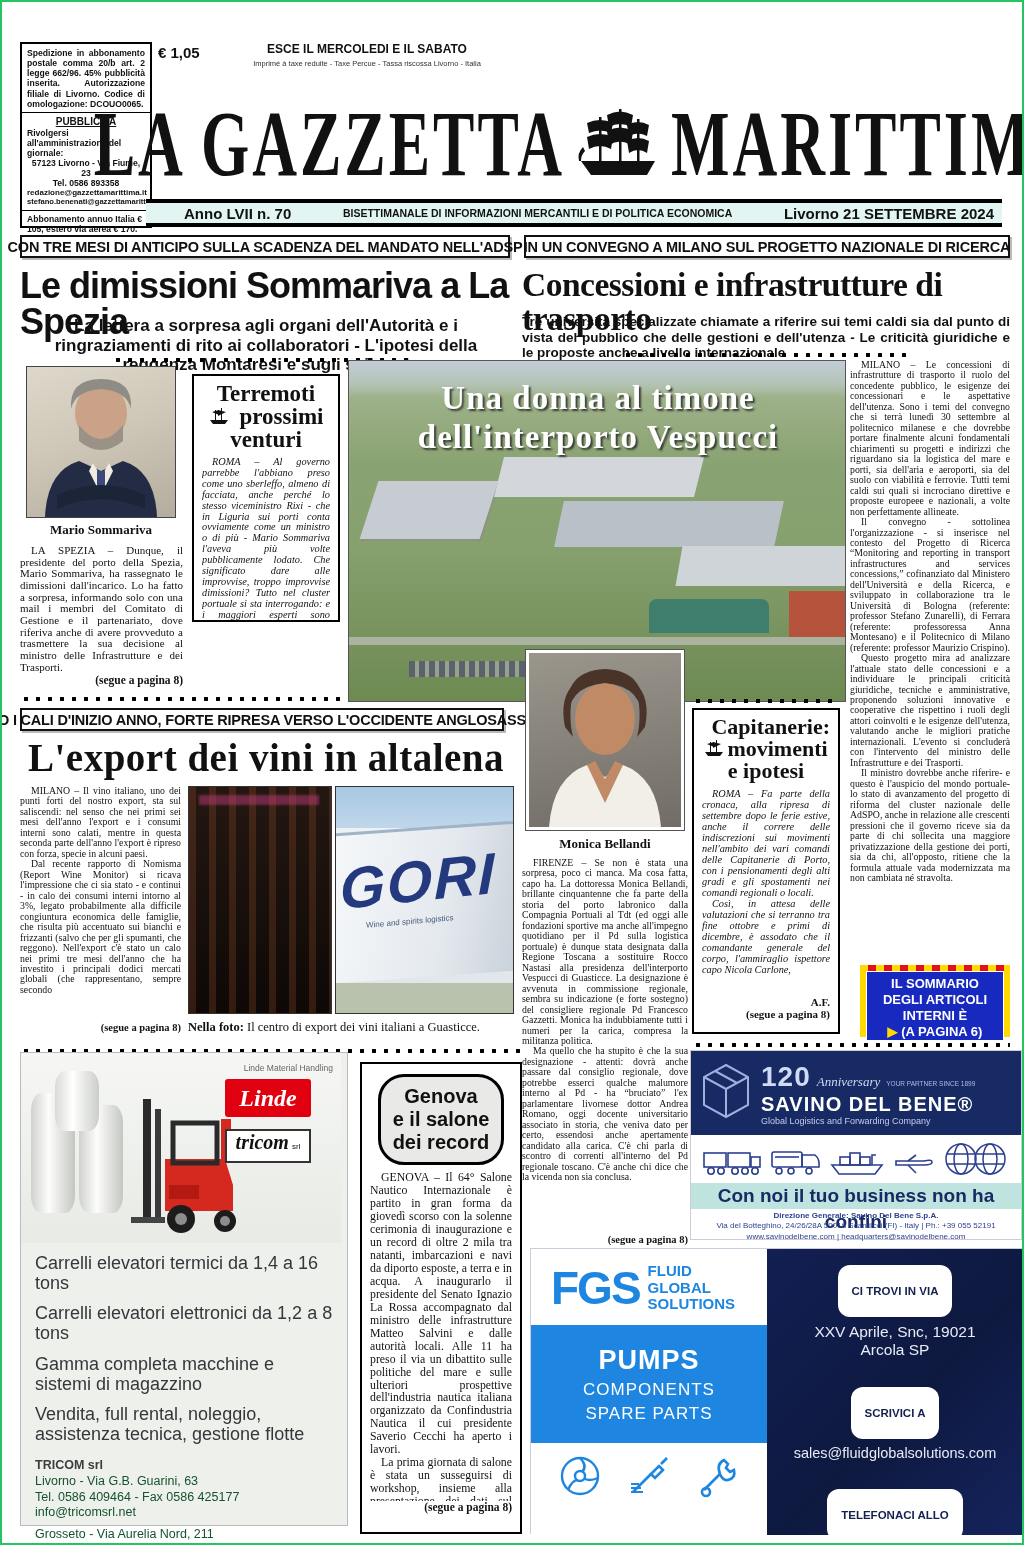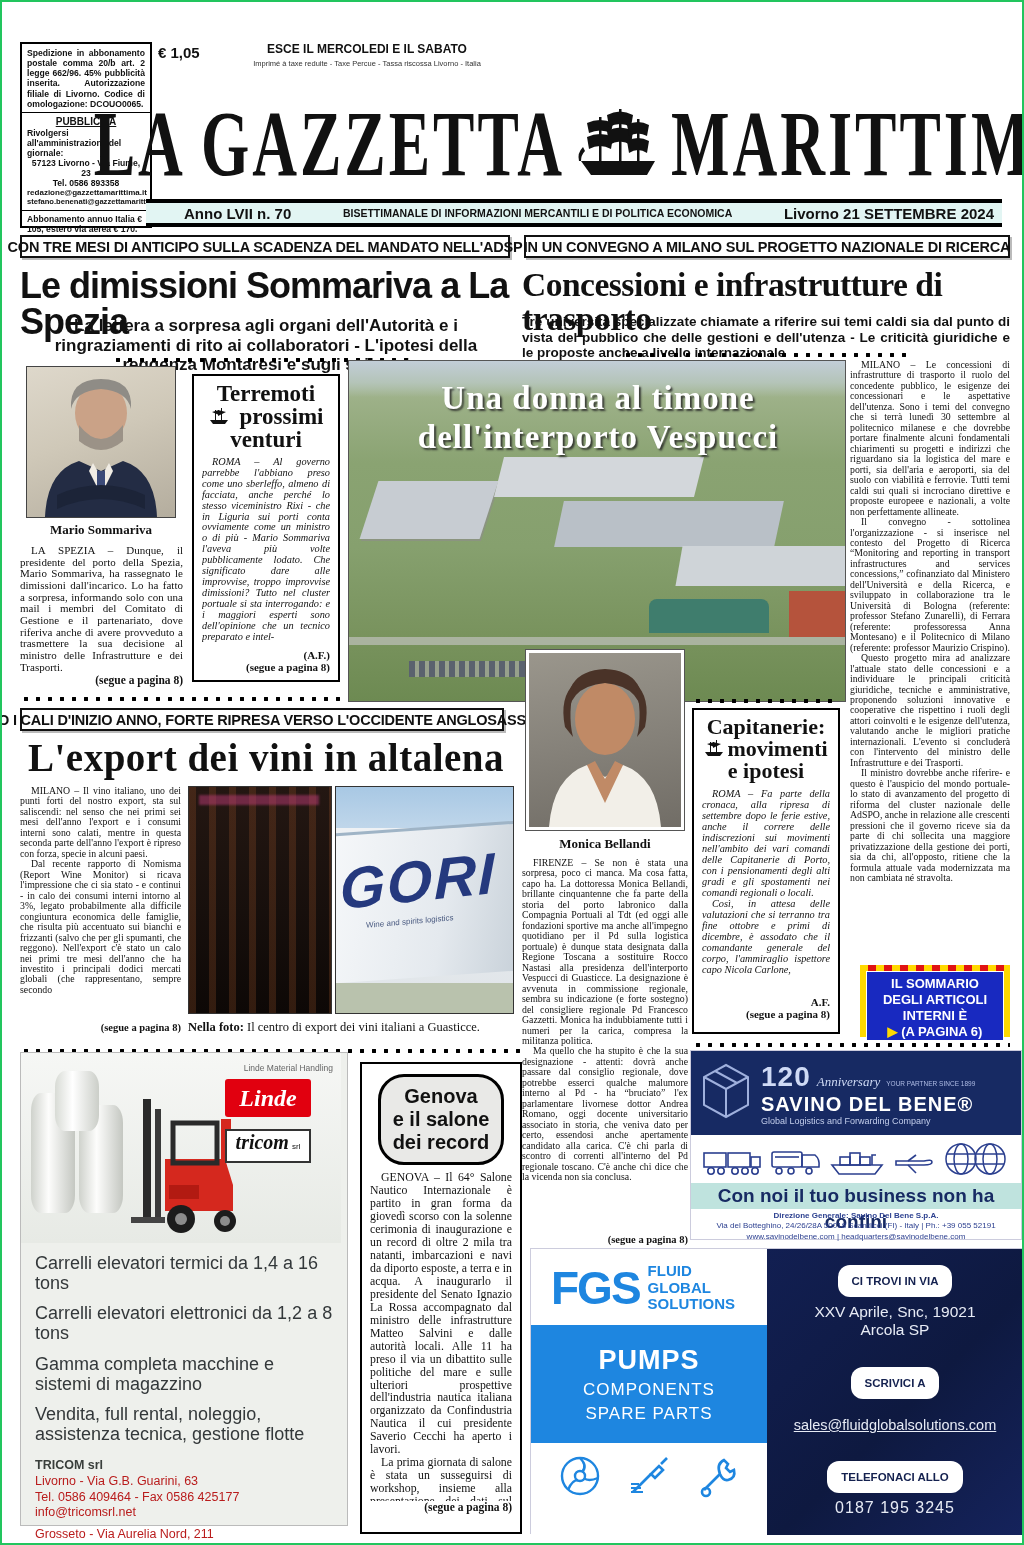--- a/index.html
+++ b/index.html
@@ -49,27 +49,27 @@
 
   
   .pill-box{border:3px solid #000;border-radius:26px;background:#e9e9e7;
             font-family:"Liberation Sans",sans-serif;font-weight:bold;text-align:center;
             font-size:20px;line-height:1.15;padding:8px 4px;}
 
   
   .sav-navy{background:#172a63;color:#fff;}
   .sav-teal{background:#bfe3de;color:#172a63;}
   .badge{background:#fff;color:#14214f;border-radius:12px;font-family:"Liberation Sans",sans-serif;
-         font-weight:bold;font-size:11.5px;padding:10px 14px;display:inline-block;}
+         font-weight:bold;font-size:11.5px;padding:20px 14px;display:inline-block;}
 
   .fgs-blue{background:#1e86e0;color:#fff;}
   .fgs-navy{background:#101d4d;color:#fff;}
 
   .linde-line{font-family:"Liberation Sans",sans-serif;font-size:18px;color:#33383a;line-height:1.12;margin:0 0 10px 0;}
-  .linde-sm{font-family:"Liberation Sans",sans-serif;font-size:12.5px;color:#b91c1c;line-height:1.25;margin:0;}
+  .linde-sm{font-family:"Liberation Sans",sans-serif;font-size:12.5px;color:#14532d;line-height:1.25;margin:0;}
 </style>
 </head>
 <body>
 
 <div id="page">
 
   <div class="s infobox sans b" style="left:18px;top:40px;width:132px;height:186px;">
     <div class="jst">Spedizione in abbonamento postale comma 20/b art. 2 legge 662/96. 45% pubblicità inserita. Autorizzazione filiale di Livorno. Codice di omologazione: DCOUO0065.</div>
     <div class="rule"></div>
     <div class="ctr" style="text-decoration:underline;font-size:10px;">PUBBLICITÀ</div>
@@ -133,21 +133,21 @@
       <path d="M30 128 Q74 108 118 128 L118 142 Q74 122 30 142 Z" fill="#1c2438"></path>
     </svg>
   </div>
   <div class="s cap" style="left:24px;top:520px;width:150px;font-size:13px;">Mario Sommariva</div>
   <div class="s body-col jst ovh" style="left:18px;top:543px;width:163px;height:130px;font-size:11px;">
     <p>LA SPEZIA – Dunque, il presidente del porto della Spezia, Mario Sommariva, ha rassegnato le dimissioni dall'incarico. Lo ha fatto a sorpresa, informando solo con una mail i membri del Comitato di Gestione e il partenariato, dove riferiva anche di avere provveduto a trasmettere la sua decisione al ministro delle Infrastrutture e dei Trasporti.</p>
   </div>
   <div class="s segue" style="left:18px;top:672px;width:163px;font-size:11.5px;">(segue a pagina 8)</div>
   <div class="s dots" style="left:18px;top:694px;width:322px;"></div>
 
-  <div class="s newsbox ovh" style="left:190px;top:372px;width:148px;height:308px;">
+  <div class="s newsbox ovh" style="left:190px;top:372px;width:148px;height:248px;">
     <div class="bx-title" style="font-size:23px;">Terremoti</div>
     <div class="bx-title" style="font-size:23px;display:flex;align-items:center;justify-content:center;gap:11px;">
       <span>
         <svg width="20" height="16" viewBox="0 0 20 16">
             <g fill="#111">
               <path d="M1 12 L19 12 L16 16 L4 16 Z"></path>
               <rect x="6" y="2" width="1" height="10"></rect>
               <rect x="12" y="0" width="1" height="12"></rect>
               <path d="M3 4 L10 2 L10 7 Z"></path>
               <path d="M9 2 L17 4 L9 8 Z"></path>
@@ -242,21 +242,21 @@
   </div>
   <div class="s cap" style="left:520px;top:834px;width:166px;font-size:13px;">Monica Bellandi</div>
   <div class="s body-col jst ovh" style="left:520px;top:856px;width:166px;height:374px;font-size:9.8px;line-height:1.07;">
     <p>FIRENZE – Se non è stata una sorpresa, poco ci manca. Ma cosa fatta, capo ha. La dottoressa Monica Bellandi, brillante cinquantenne che fa parte della storia del porto labronico dalla Compagnia Portuali al Tdt (ed oggi alle fondazioni sportive ma anche all'impegno quotidiano per il Pd sulla logistica portuale) è dunque stata designata dalla Regione Toscana a sostituire Rocco Nastasi alla presidenza dell'interporto Vespucci di Guasticce. La designazione è avvenuta in commissione regionale, sembra su indicazione (e forte sostegno) del consigliere regionale Pd Francesco Gazzetti. Monica ha indubbiamente tutti i numeri per la carica, compresa la militanza politica.</p>
     <p>Ma quello che ha stupito è che la sua designazione - attenti: dovrà anche passare dal consiglio regionale, dove potrebbe esserci qualche malumore interno al Pd - ha “bruciato” l'ex parlamentare livornese dottor Andrea Romano, oggi docente universitario associato in storia, che veniva dato per certo, essendosi anche apertamente candidato alla carica. C'è chi parla di scontro di correnti all'interno del Pd regionale toscano. C'è anche chi dice che la vicenda non sia conclusa.</p>
   </div>
   <div class="s segue" style="left:520px;top:1232px;width:166px;font-size:10.5px;">(segue a pagina 8)</div>
 
   <div class="s dots" style="left:690px;top:696px;width:148px;"></div>
   <div class="s newsbox ovh" style="left:690px;top:706px;width:148px;height:326px;">
-    <div class="bx-title" style="font-size:22px;">Capitanerie:</div>
+    <div class="bx-title" style="font-size:22px;text-align:right;">Capitanerie:</div>
     <div class="bx-title" style="font-size:22px;display:flex;align-items:center;justify-content:center;gap:3px;">
       <span>
         <svg width="20" height="16" viewBox="0 0 20 16">
             <g fill="#111">
               <path d="M1 12 L19 12 L16 16 L4 16 Z"></path>
               <rect x="6" y="2" width="1" height="10"></rect>
               <rect x="12" y="0" width="1" height="12"></rect>
               <path d="M3 4 L10 2 L10 7 Z"></path>
               <path d="M9 2 L17 4 L9 8 Z"></path>
             </g>
@@ -453,21 +453,21 @@
 
     <div class="s fgs-navy ctr" style="left:236px;top:0;width:256px;height:286px;
          background:linear-gradient(135deg,#121f52 0%,#0e1940 55%,#15235c 100%);">
       <div style="padding-top:16px;">
         <span class="badge">CI TROVI IN VIA</span>
         <div class="sans" style="font-size:15.5px;margin-top:6px;color:#e7ebf5;">XXV Aprile, Snc, 19021</div>
         <div class="sans" style="font-size:15.5px;color:#e7ebf5;">Arcola SP</div>
       </div>
       <div style="padding-top:28px;">
         <span class="badge">SCRIVICI A</span>
-        <div class="sans" style="font-size:14.5px;margin-top:18px;color:#e7ebf5;text-decoration:underline;">sales@fluidglobalsolutions.com</div>
+        <div class="sans" style="font-size:14.5px;margin-top:6px;color:#e7ebf5;">sales@fluidglobalsolutions.com</div>
       </div>
       <div style="padding-top:28px;">
         <span class="badge">TELEFONACI ALLO</span>
         <div class="sans" style="font-size:16px;margin-top:6px;color:#e7ebf5;letter-spacing:1px;">0187 195 3245</div>
       </div>
     </div>
   </div>
 
 </div>
 

